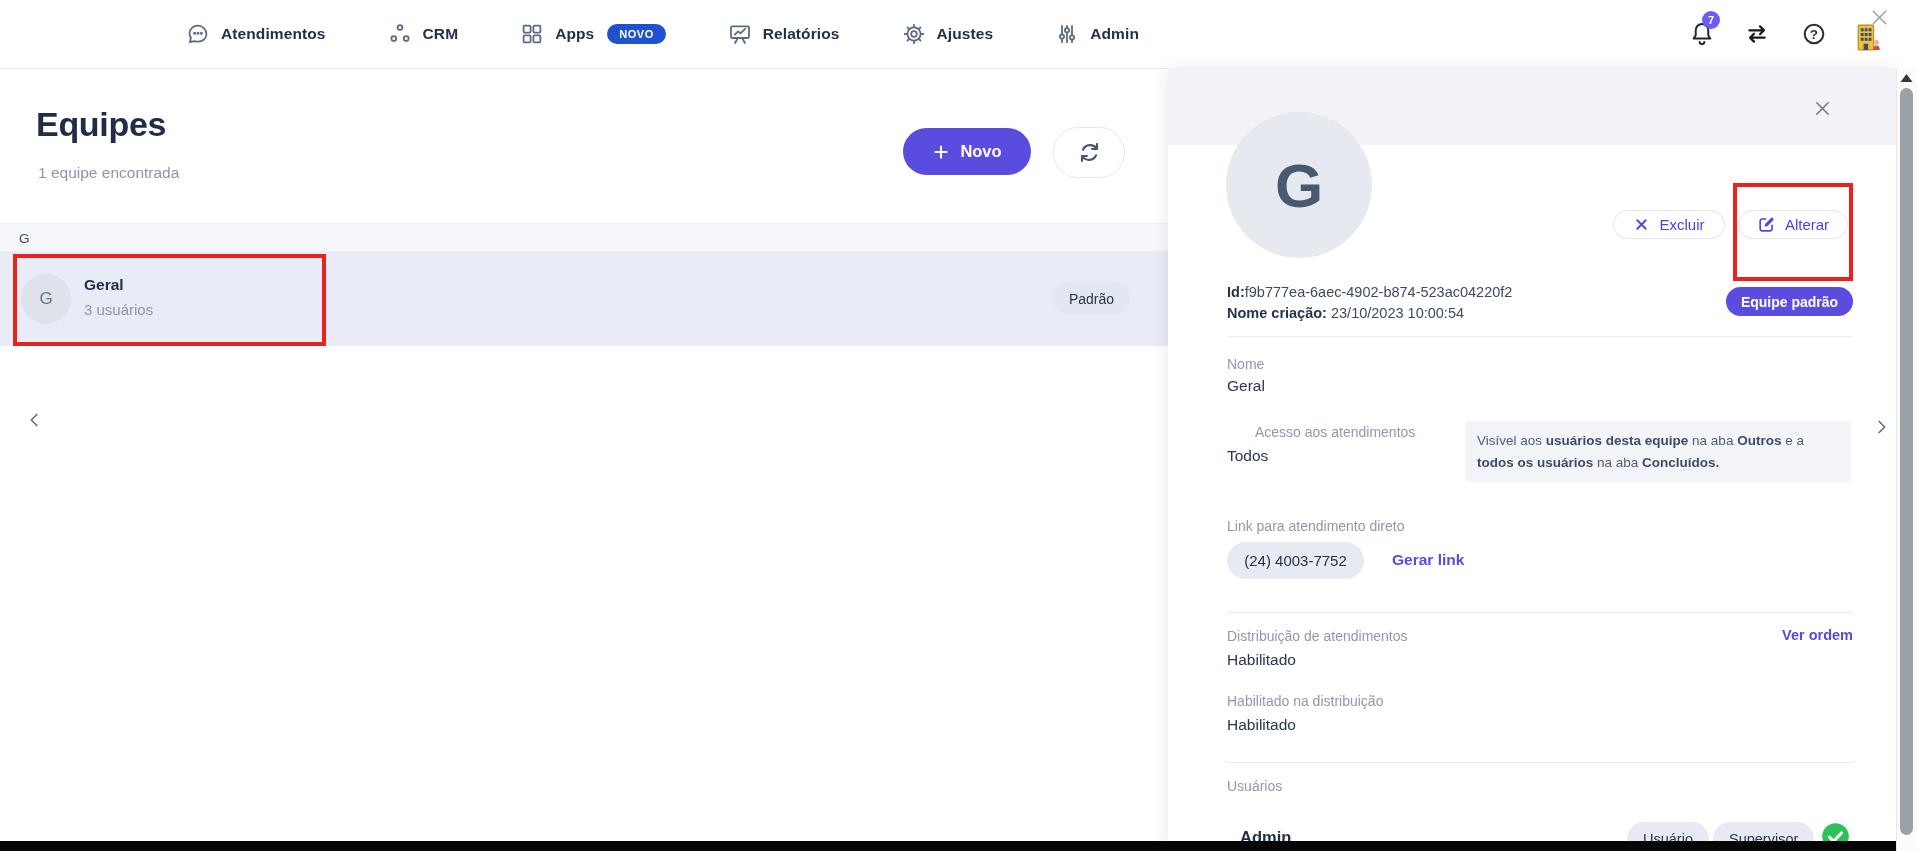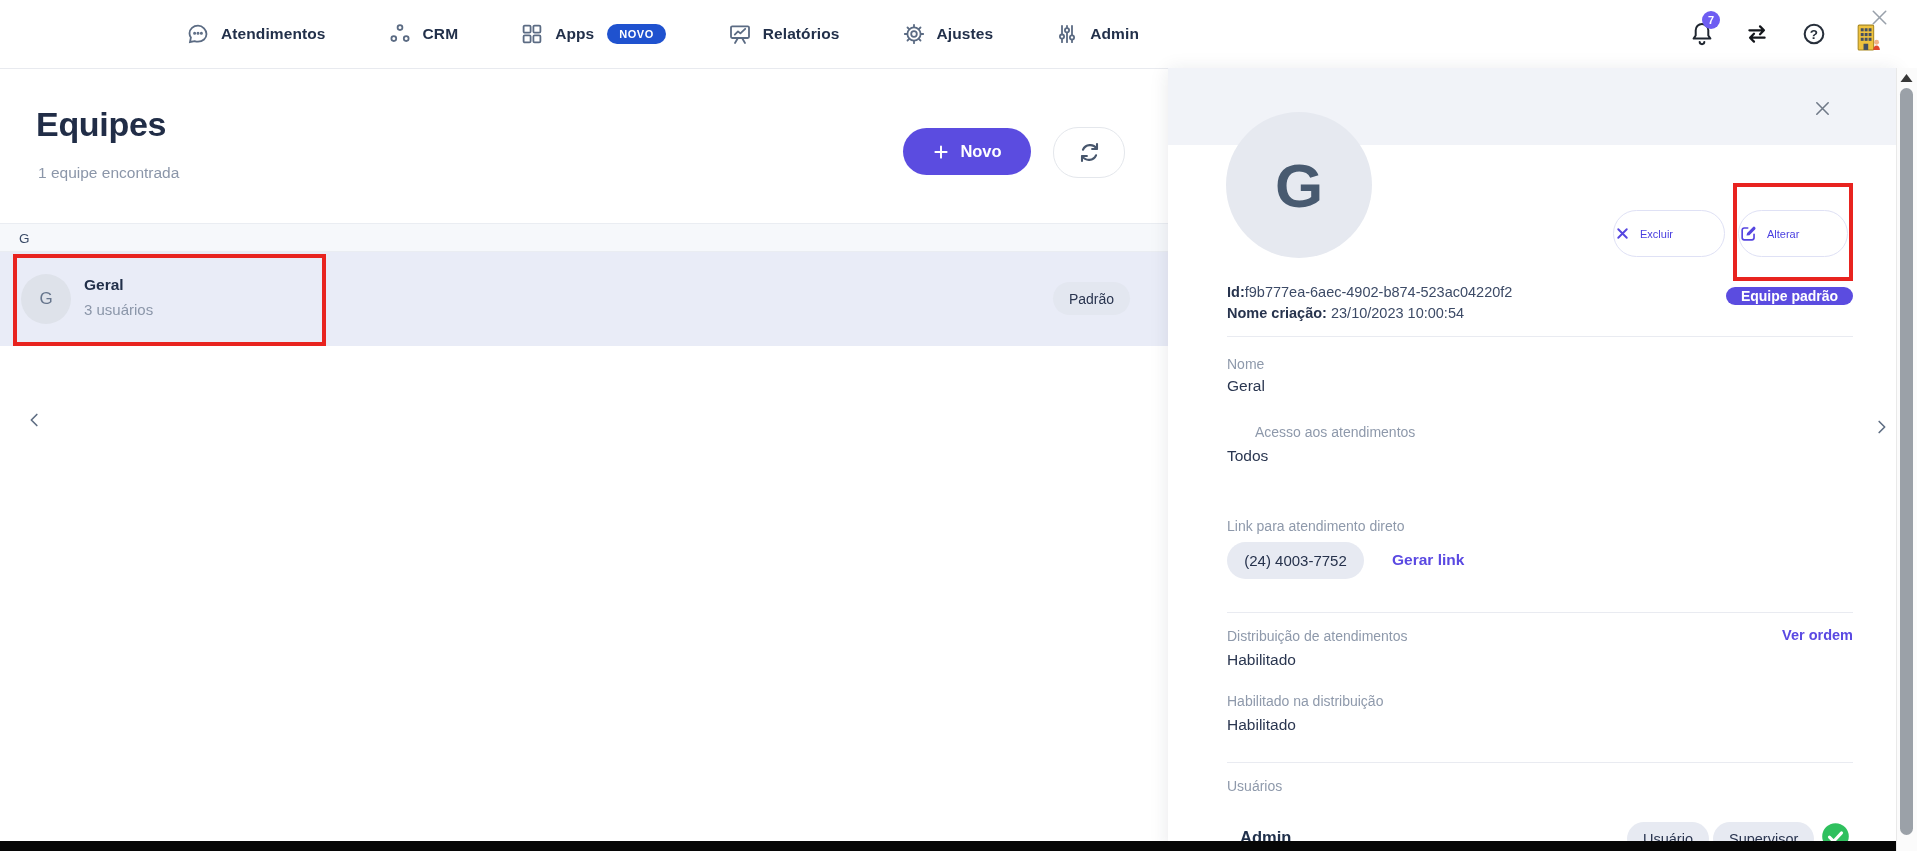--- a/index.html
+++ b/index.html
@@ -44,31 +44,31 @@
   .red-rect{border:4px solid #e8231f;box-sizing:border-box;pointer-events:none;}
   .red1{left:13px;top:254px;width:313px;height:92px;}
 
   
   .panel{left:1168px;top:68px;width:728px;height:783px;background:#fff;
          box-shadow:0 2px 18px rgba(25,35,60,.10);}
   .panel-band{left:0;top:0;width:728px;height:77px;background:#f1f3f8;}
   .panel-close{left:644px;top:30px;color:#707a88;cursor:pointer;}
   .big-avatar{left:58px;top:44px;width:146px;height:146px;border-radius:50%;background:#e6e9f0;
               display:flex;align-items:center;justify-content:center;font-size:62px;font-weight:700;color:#485a70;}
-  .pill-btn{height:47px;border-radius:25px;background:#fff;border:1px solid #dfe1f5;box-sizing:border-box;
-            display:flex;align-items:center;gap:9px;cursor:pointer;
-            font-size:11px;color:#4a3fe0;font-weight:500;}
+  .pill-btn{height:29px;border-radius:25px;background:#fff;border:1px solid #dfe1f5;box-sizing:border-box;
+            display:flex;align-items:center;justify-content:center;gap:9px;cursor:pointer;
+            font-size:15px;color:#4a3fe0;font-weight:500;}
   .btn-excluir{left:445px;top:142px;width:112px;}
   .btn-alterar{left:570px;top:142px;width:110px;}
   .red2{left:565px;top:115px;width:120px;height:98px;}
   .meta-line{font-size:14.5px;color:#3c4a66;}
   .meta-line b{color:#28344e;}
   .meta1{left:59px;top:216px;}
   .meta2{left:59px;top:237px;}
-  .badge-default{left:558px;top:219px;width:127px;height:18px;border-radius:17px;background:#5b4ce0;
+  .badge-default{left:558px;top:219px;width:127px;height:29px;border-radius:17px;background:#5b4ce0;
                  color:#fff;font-size:14px;font-weight:700;display:flex;align-items:center;justify-content:center;}
   .hr{height:1px;background:#e9ebf1;width:626px;left:59px;}
   .hr1{top:268px;} .hr2{top:544px;} .hr3{top:694px;}
   .f-label{font-size:14px;color:#8e99ab;}
   .f-value{font-size:15.5px;color:#2a3650;}
   .lbl-nome{left:59px;top:288px;} .val-nome{left:59px;top:309px;}
   .lbl-acesso{left:59px;top:356px;margin-left:28px;} .val-acesso{left:59px;top:379px;}
   .note{left:297px;top:353px;width:386px;box-sizing:border-box;background:#f2f4f8;border-radius:4px;
         padding:9px 12px;font-size:13.5px;line-height:1.6;color:#4e5d77;}
   .note b{color:#3e4c68;}
@@ -287,20 +287,21 @@
 
     <div class="abs badge-default">Equipe padrão</div>
 
     <div class="abs hr hr1"></div>
 
     <div class="abs f-label lbl-nome">Nome</div>
     <div class="abs f-value val-nome">Geral</div>
 
     <div class="abs f-label lbl-acesso">Acesso aos atendimentos</div>
     <div class="abs f-value val-acesso">Todos</div>
+    <div class="abs note"><span>Visível aos </span><b>usuários desta equipe</b><span> na aba </span><b>Outros</b><span> e a </span><b>todos os usuários</b><span> na aba </span><b>Concluídos.</b></div>
 
     <div class="abs f-label lbl-link">Link para atendimento direto</div>
     <div class="abs chip-phone">(24) 4003-7752</div>
     <div class="abs link link-gerar">Gerar link</div>
 
     <div class="abs hr hr2"></div>
 
     <div class="abs f-label lbl-dist">Distribuição de atendimentos</div>
     <div class="abs link link-ordem">Ver ordem</div>
     <div class="abs f-value val-dist">Habilitado</div>

